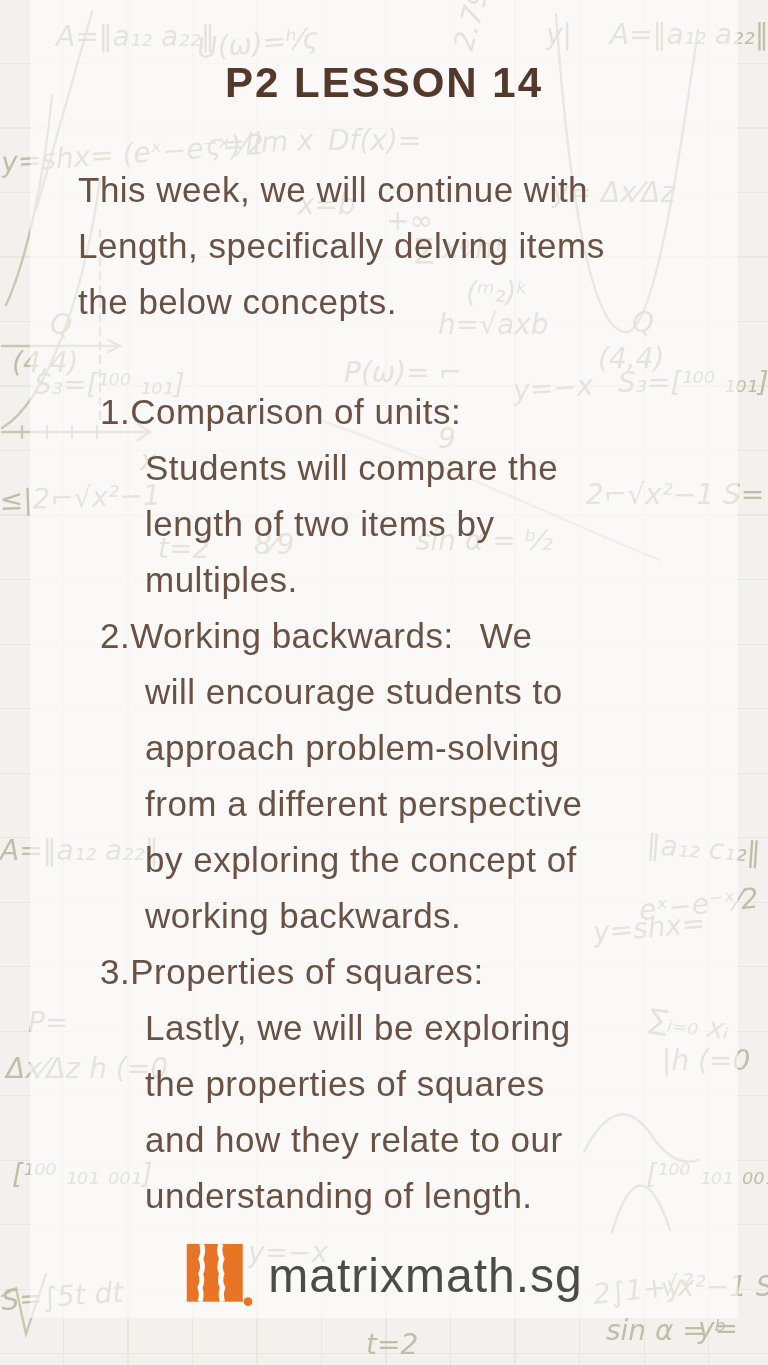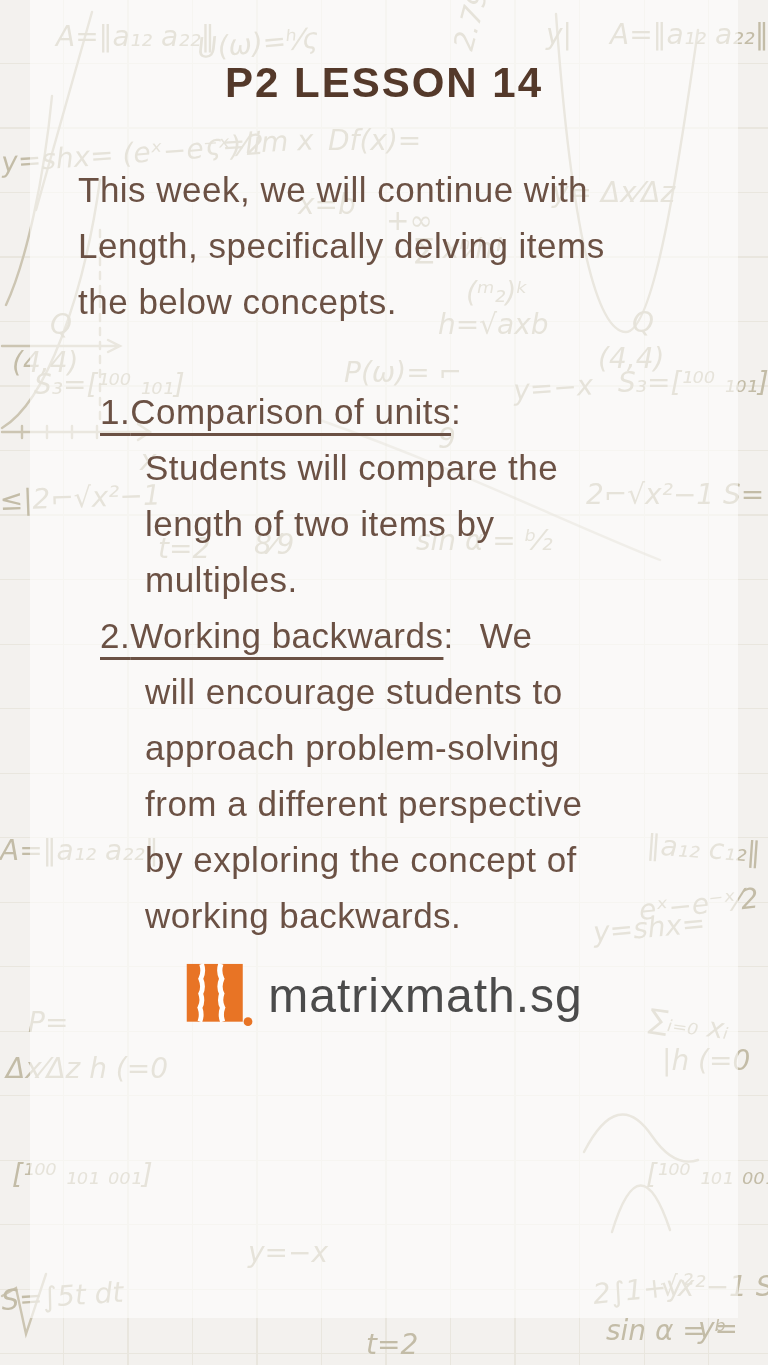--- a/index.html
+++ b/index.html
@@ -31,21 +31,20 @@
     font-size:42px;line-height:46px;font-weight:800;letter-spacing:2px;
     color:#54392a;
   }
   .intro{margin:56px 0 0;line-height:56px;white-space:pre-line;}
   ol.concepts{list-style:none;margin:54px 0 0;padding:0;}
   .list-item{
     margin-left:22px;padding-left:45px;text-indent:-45px;
     line-height:56px;
   }
   .li-head{
-    text-decoration:underline;
     text-decoration-thickness:3px;
     text-underline-offset:9px;
   }
   .desc{white-space:pre-line;}
   .gap{display:inline-block;width:26px;}
   .brand-row{display:flex;align-items:center;justify-content:center;gap:13px;margin-top:18px;}
   .brand-name{font-size:48px;color:#4b4b4b;letter-spacing:1px;font-weight:400;}
   .logo-svg{display:block;}
 </style>
 </head>
@@ -133,20 +132,27 @@
 multiples.</span>
     </li>
     <li class="list-item">
       <span class="li-head"><span>2.</span><span>Working backwards</span></span><span>:</span><span class="gap"></span><span class="desc">We
 will encourage students to
 approach problem-solving
 from a different perspective
 by exploring the concept of
 working backwards.</span>
     </li>
+    <li class="list-item">
+      <span class="li-head"><span>3.</span><span>Properties of squares</span></span><span>:</span><br>
+      <span class="desc">Lastly, we will be exploring
+the properties of squares
+and how they relate to our
+understanding of length.</span>
+    </li>
   </ol>
 
   <footer class="brand-row">
     <svg class="logo-svg" width="70" height="66" viewBox="0 0 80 75">
       <rect x="2" y="2" width="64" height="66" fill="#e87425"></rect>
       <path d="M19,2 q3,9 -1,17 q4,9 0,17 q3,9 -1,16 q3,8 0,16" stroke="#ffffff" stroke-width="5.5" fill="none" stroke-linecap="butt"></path>
       <path d="M41,2 q-3,9 1,17 q-4,9 0,17 q-3,9 1,16 q-3,8 0,16" stroke="#ffffff" stroke-width="6" fill="none" stroke-linecap="butt"></path>
       <circle cx="72" cy="68" r="5" fill="#e87425"></circle>
     </svg>
     <span class="brand-name">matrixmath.sg</span>

